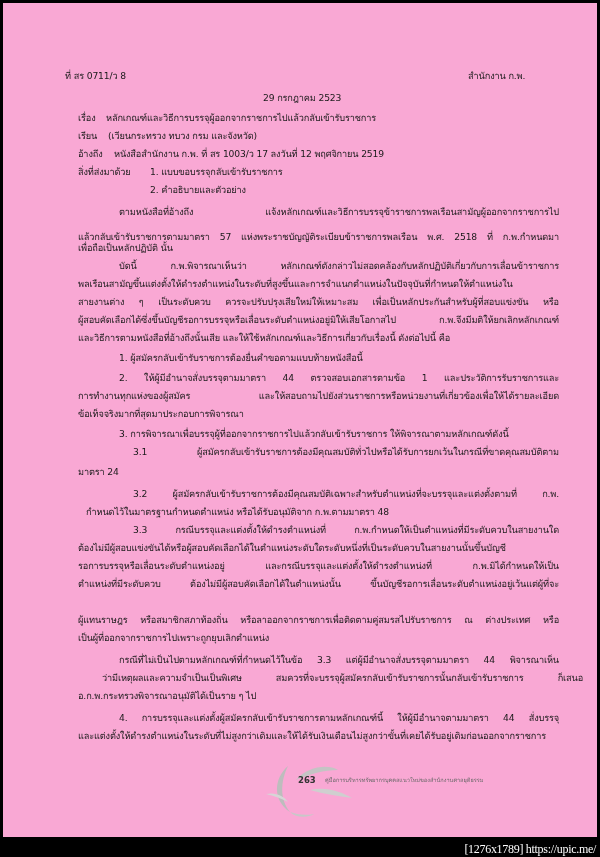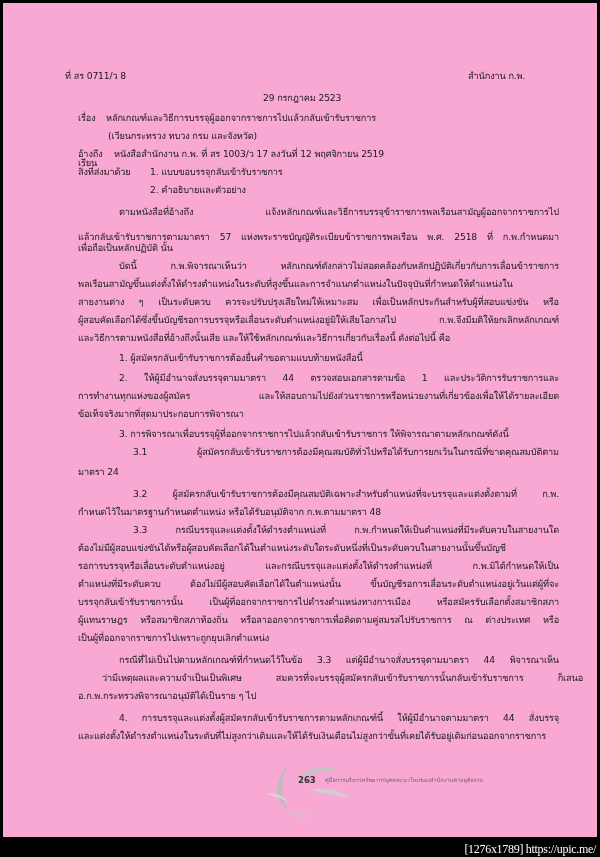--- a/index.html
+++ b/index.html
@@ -26,21 +26,21 @@
 
 <div class="sheet">
 
   <div class="t" style="left:62px;top:67px;">ที่ สร 0711/ว 8</div>
   <div class="t" style="left:465px;top:67px;">สำนักงาน ก.พ.</div>
   <div class="t" style="left:260px;top:89px;">29  กรกฎาคม  2523</div>
 
   <div class="t" style="left:75px;top:109px;">เรื่อง</div>
   <div class="t" style="left:103px;top:109px;">หลักเกณฑ์และวิธีการบรรจุผู้ออกจากราชการไปแล้วกลับเข้ารับราชการ</div>
 
-  <div class="t" style="left:75px;top:127px;margin-top:27px;">เรียน</div>
+  <div class="t" style="left:75px;top:127px;">เรียน</div>
   <div class="t" style="left:105px;top:127px;">(เวียนกระทรวง ทบวง กรม และจังหวัด)</div>
 
   <div class="t" style="left:75px;top:145px;">อ้างถึง</div>
   <div class="t" style="left:111px;top:145px;">หนังสือสำนักงาน ก.พ. ที่ สร 1003/ว 17 ลงวันที่ 12 พฤศจิกายน 2519</div>
 
   <div class="t" style="left:75px;top:163px;">สิ่งที่ส่งมาด้วย</div>
   <div class="t" style="left:147px;top:163px;">1. แบบขอบรรจุกลับเข้ารับราชการ</div>
   <div class="t" style="left:147px;top:181px;">2. คำอธิบายและตัวอย่าง</div>
 
   <div class="t just" style="left:116px;top:203px;width:440px;">ตามหนังสือที่อ้างถึง   แจ้งหลักเกณฑ์และวิธีการบรรจุข้าราชการพลเรือนสามัญผู้ออกจากราชการไป</div>
@@ -52,26 +52,25 @@
   <div class="t just" style="left:75px;top:311px;width:481px;">ผู้สอบคัดเลือกได้ซึ่งขึ้นบัญชีรอการบรรจุหรือเลื่อนระดับตำแหน่งอยู่มิให้เสียโอกาสไป ก.พ.จึงมีมติให้ยกเลิกหลักเกณฑ์</div>
   <div class="t" style="left:75px;top:329px;">และวิธีการตามหนังสือที่อ้างถึงนั้นเสีย และให้ใช้หลักเกณฑ์และวิธีการเกี่ยวกับเรื่องนี้ ดังต่อไปนี้ คือ</div>
   <div class="t" style="left:116px;top:349px;">1.  ผู้สมัครกลับเข้ารับราชการต้องยื่นคำขอตามแบบท้ายหนังสือนี้</div>
   <div class="t just" style="left:116px;top:369px;width:440px;">2. ให้ผู้มีอำนาจสั่งบรรจุตามมาตรา  44  ตรวจสอบเอกสารตามข้อ  1  และประวัติการรับราชการและ</div>
   <div class="t just" style="left:75px;top:387px;width:481px;">การทำงานทุกแห่งของผู้สมัคร   และให้สอบถามไปยังส่วนราชการหรือหน่วยงานที่เกี่ยวข้องเพื่อให้ได้รายละเอียด</div>
   <div class="t" style="left:75px;top:405px;">ข้อเท็จจริงมากที่สุดมาประกอบการพิจารณา</div>
   <div class="t" style="left:116px;top:425px;">3.  การพิจารณาเพื่อบรรจุผู้ที่ออกจากราชการไปแล้วกลับเข้ารับราชการ  ให้พิจารณาตามหลักเกณฑ์ดังนี้</div>
   <div class="t just" style="left:130px;top:443px;width:426px;">3.1 ผู้สมัครกลับเข้ารับราชการต้องมีคุณสมบัติทั่วไปหรือได้รับการยกเว้นในกรณีที่ขาดคุณสมบัติตาม</div>
   <div class="t" style="left:75px;top:463px;">มาตรา  24</div>
   <div class="t just" style="left:130px;top:485px;width:426px;">3.2 ผู้สมัครกลับเข้ารับราชการต้องมีคุณสมบัติเฉพาะสำหรับตำแหน่งที่จะบรรจุและแต่งตั้งตามที่   ก.พ.</div>
-  <div class="t" style="left:75px;top:503px;">กำหนดไว้ในมาตรฐานกำหนดตำแหน่ง หรือได้รับอนุมัติจาก ก.พ.ตามมาตรา 48</div>
+  <div class="t" style="left:83px;top:503px;">กำหนดไว้ในมาตรฐานกำหนดตำแหน่ง หรือได้รับอนุมัติจาก ก.พ.ตามมาตรา 48</div>
   <div class="t just" style="left:130px;top:521px;width:426px;">3.3 กรณีบรรจุและแต่งตั้งให้ดำรงตำแหน่งที่   ก.พ.กำหนดให้เป็นตำแหน่งที่มีระดับควบในสายงานใด</div>
   <div class="t just" style="left:75px;top:539px;width:481px;">ต้องไม่มีผู้สอบแข่งขันได้หรือผู้สอบคัดเลือกได้ในตำแหน่งระดับใดระดับหนึ่งที่เป็นระดับควบในสายงานนั้นขึ้นบัญชี</div>
   <div class="t just" style="left:75px;top:557px;width:481px;">รอการบรรจุหรือเลื่อนระดับตำแหน่งอยู่   และกรณีบรรจุและแต่งตั้งให้ดำรงตำแหน่งที่   ก.พ.มิได้กำหนดให้เป็น</div>
   <div class="t just" style="left:75px;top:575px;width:481px;">ตำแหน่งที่มีระดับควบ   ต้องไม่มีผู้สอบคัดเลือกได้ในตำแหน่งนั้น   ขึ้นบัญชีรอการเลื่อนระดับตำแหน่งอยู่เว้นแต่ผู้ที่จะ</div>
-  <div class="t just" style="left:75px;top:593px;width:481px;">บรรจุกลับเข้ารับราชการนั้น   เป็นผู้ที่ออกจากราชการไปดำรงตำแหน่งทางการเมือง   หรือสมัครรับเลือกตั้งสมาชิกสภา</div>
   <div class="t just" style="left:75px;top:611px;width:481px;">ผู้แทนราษฎร  หรือสมาชิกสภาท้องถิ่น  หรือลาออกจากราชการเพื่อติดตามคู่สมรสไปรับราชการ  ณ  ต่างประเทศ  หรือ</div>
   <div class="t" style="left:75px;top:629px;">เป็นผู้ที่ออกจากราชการไปเพราะถูกยุบเลิกตำแหน่ง</div>
   <div class="t just" style="left:116px;top:651px;width:440px;">กรณีที่ไม่เป็นไปตามหลักเกณฑ์ที่กำหนดไว้ในข้อ  3.3  แต่ผู้มีอำนาจสั่งบรรจุตามมาตรา  44  พิจารณาเห็น</div>
   <div class="t just" style="left:75px;top:669px;width:481px;margin-left:24px;">ว่ามีเหตุผลและความจำเป็นเป็นพิเศษ   สมควรที่จะบรรจุผู้สมัครกลับเข้ารับราชการนั้นกลับเข้ารับราชการ   ก็เสนอ</div>
   <div class="t" style="left:75px;top:687px;">อ.ก.พ.กระทรวงพิจารณาอนุมัติได้เป็นราย ๆ ไป</div>
   <div class="t just" style="left:116px;top:709px;width:440px;">4.  การบรรจุและแต่งตั้งผู้สมัครกลับเข้ารับราชการตามหลักเกณฑ์นี้  ให้ผู้มีอำนาจตามมาตรา  44  สั่งบรรจุ</div>
   <div class="t just" style="left:75px;top:727px;width:481px;">และแต่งตั้งให้ดำรงตำแหน่งในระดับที่ไม่สูงกว่าเดิมและให้ได้รับเงินเดือนไม่สูงกว่าขั้นที่เคยได้รับอยู่เดิมก่อนออกจากราชการ</div>
 
   <svg class="logo" viewBox="0 0 90 60">
     <path d="M22 6 C8 18 6 40 24 52 C14 40 14 22 22 6 Z" fill="#bdbdbd"></path>

